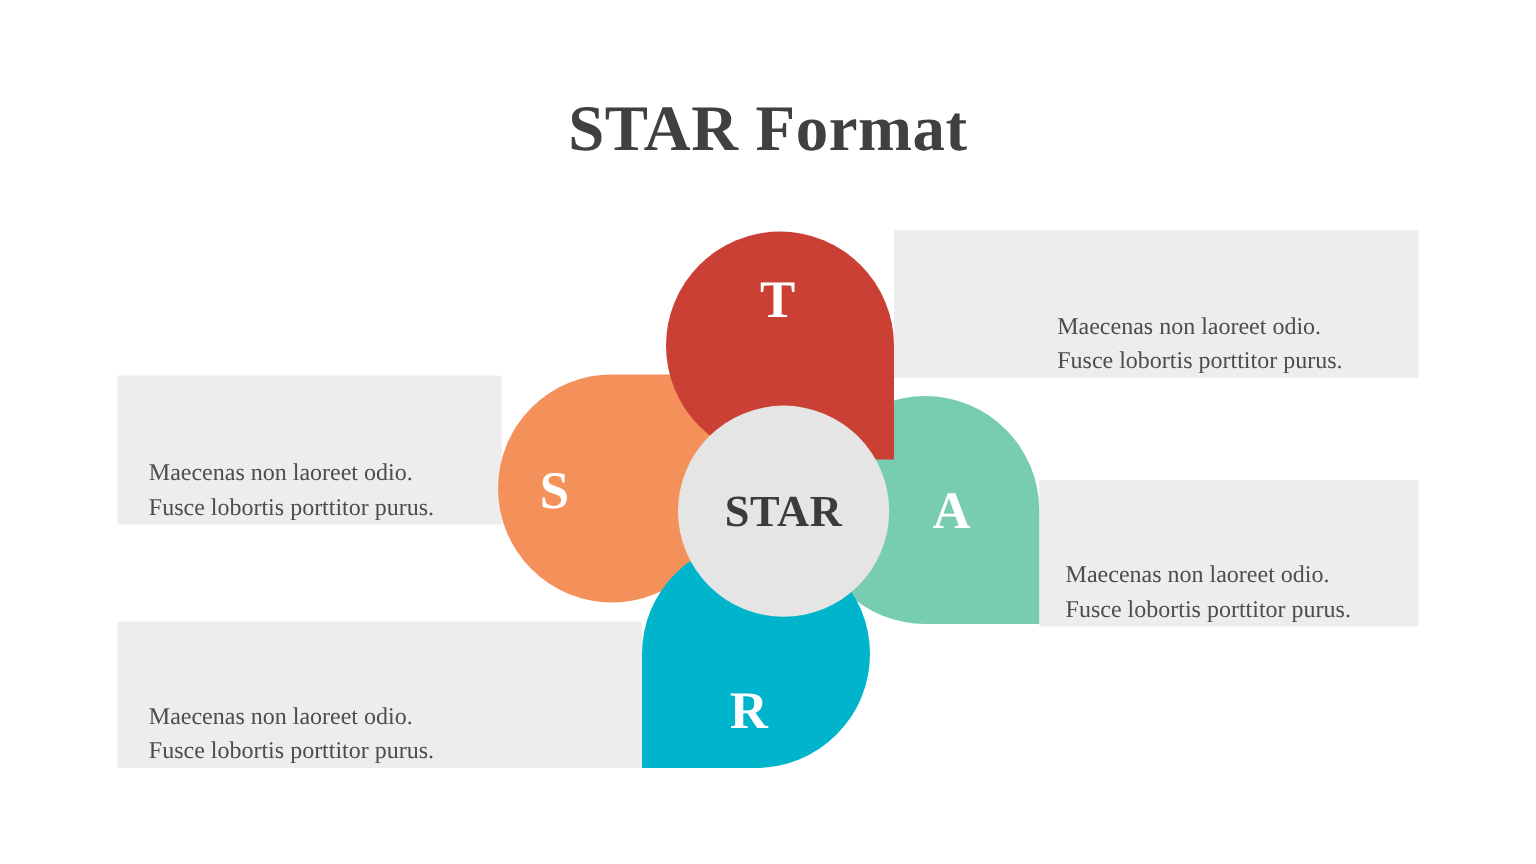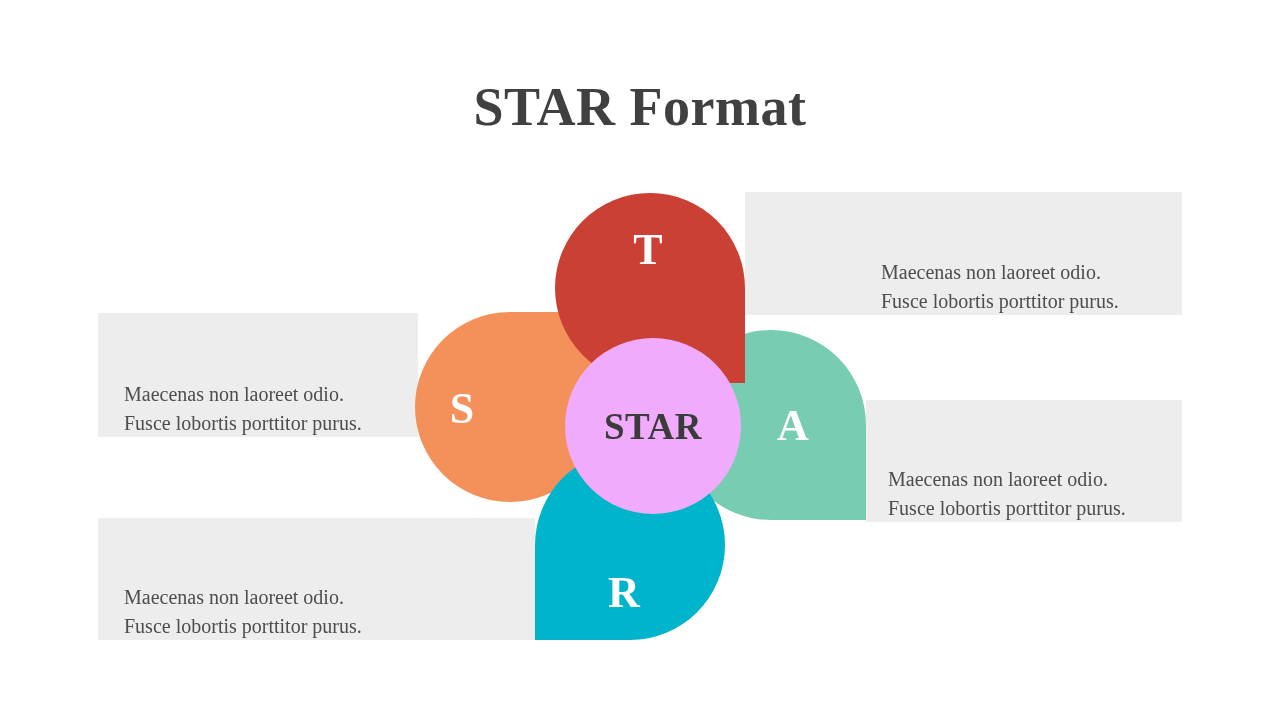--- a/index.html
+++ b/index.html
@@ -113,21 +113,21 @@
     border-radius: 95px 95px 95px 0;
     z-index: 1;
   }
   .petal-r .petal-letter { transform: translate(-6px, 48px); }
 
   
   .hub {
     position: absolute;
     left: 565px;  top: 338px;
     width: 176px; height: 176px;
-    background: #f0abfc;
+    background: #e5e5e5;
     border-radius: 50%;
     display: flex;
     align-items: center;
     justify-content: center;
     z-index: 5;
     text-align: right;
   }
   .hub .hub-label {
     font-family: "Liberation Serif", "DejaVu Serif", serif;
     font-size: 37px;

